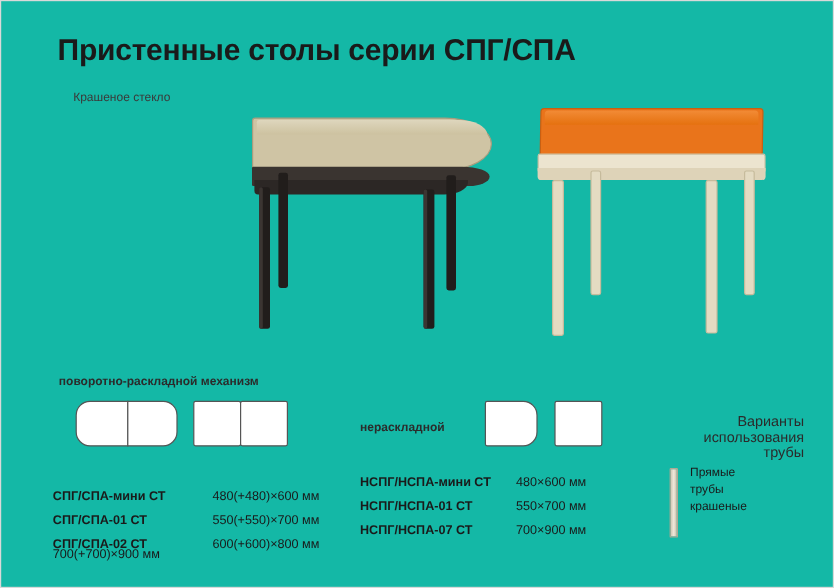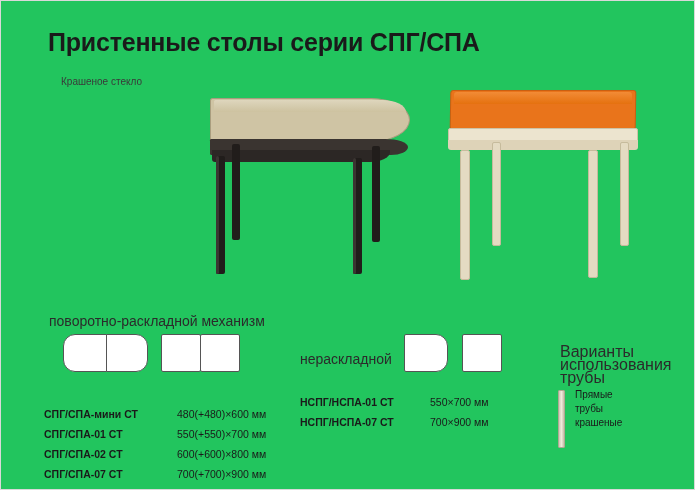--- a/index.html
+++ b/index.html
@@ -7,21 +7,21 @@
     padding: 0;
     background: #ffffff;
   }
   body {
     font-family: "Liberation Sans", sans-serif;
   }
   .page {
     position: relative;
     width: 695px;
     height: 490px;
-    background: #22c55e;
+    background: #14b8a6;
     overflow: hidden;
   }
   .page-border {
     position: absolute;
     left: 0; top: 0;
     width: 695px;
     height: 490px;
     border: 1px solid #d9d9d9;
     box-sizing: border-box;
     pointer-events: none;
@@ -157,22 +157,23 @@
     position: absolute;
     background: #e4dbc2;
     border: 1px solid #c6bb9c;
     box-sizing: border-box;
     border-radius: 2px;
   }
 
   
   .sec-label {
     position: absolute;
-    font-size: 14px;
+    font-size: 10px;
     color: #2b2b2b;
+    font-weight: bold;
   }
   .lbl-rotary { left: 49px; top: 313px; }
   .lbl-fixed  { left: 300px; top: 351px; }
 
   .shape {
     position: absolute;
     border: 1.5px solid #555555;
     box-sizing: border-box;
     background: #ffffff;
   }
@@ -225,22 +226,22 @@
   .col-left  .name { width: 133px; margin-top: 22px; }
   .col-right { left: 300px; top: 386px; width: 250px; }
   .col-right .name { width: 130px; }
 
   
   .supports-title {
     position: absolute;
     left: 560px;
     top: 345px;
     width: 110px;
-    text-align: left;
-    font-size: 16px;
+    text-align: right;
+    font-size: 12px;
     color: #2b2b2b;
     line-height: 13px;
   }
   .support-swatch {
     position: absolute;
     left: 558px;
     top: 390px;
     width: 7px;
     height: 58px;
     background: linear-gradient(to right, #cfc7b4, #efe9db, #c6bda8);
@@ -308,26 +309,29 @@
     </div>
     <div class="row">
       <span class="name">СПГ/СПА-01 СТ</span>
       <span class="dim">550(+550)×700 мм</span>
     </div>
     <div class="row">
       <span class="name">СПГ/СПА-02 СТ</span>
       <span class="dim">600(+600)×800 мм</span>
     </div>
     <div class="row">
-      <span class="name">СПГ/СПА-07 СТ</span>
       <span class="dim">700(+700)×900 мм</span>
     </div>
   </div>
 
   <div class="col col-right">
+    <div class="row">
+      <span class="name">НСПГ/НСПА-мини СТ</span>
+      <span class="dim">480×600 мм</span>
+    </div>
     <div class="row">
       <span class="name">НСПГ/НСПА-01 СТ</span>
       <span class="dim">550×700 мм</span>
     </div>
     <div class="row">
       <span class="name">НСПГ/НСПА-07 СТ</span>
       <span class="dim">700×900 мм</span>
     </div>
   </div>
 

